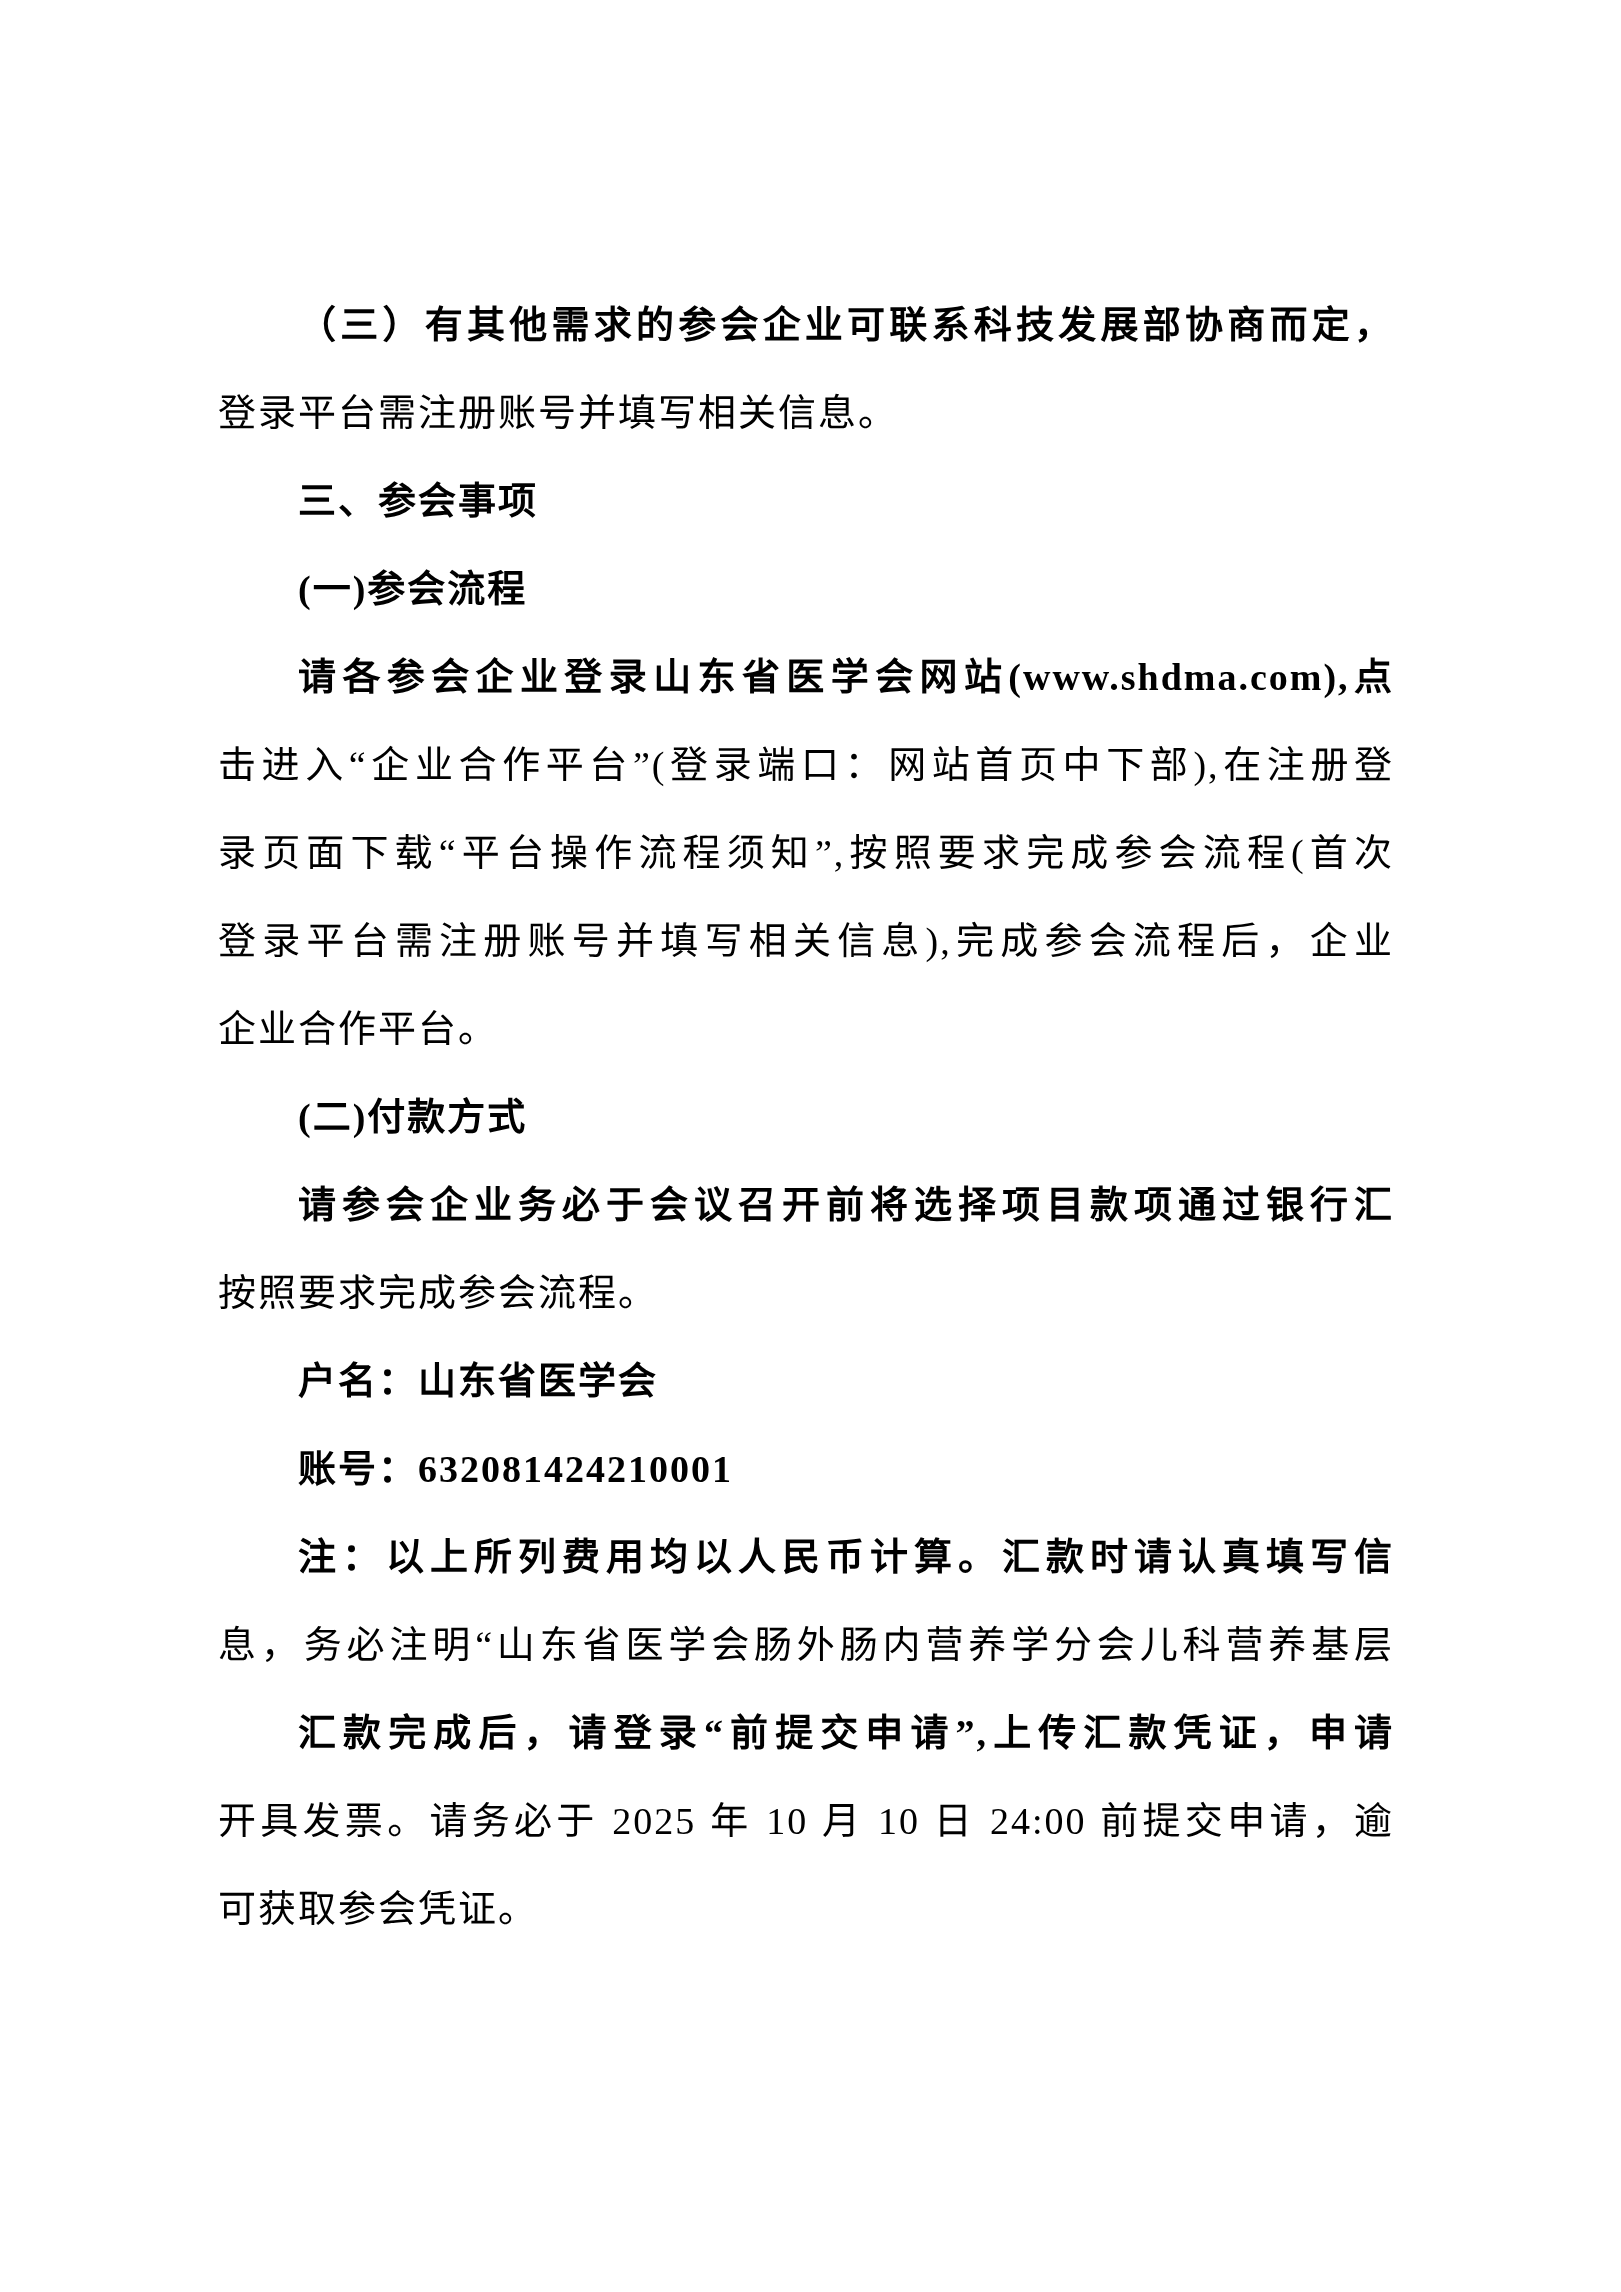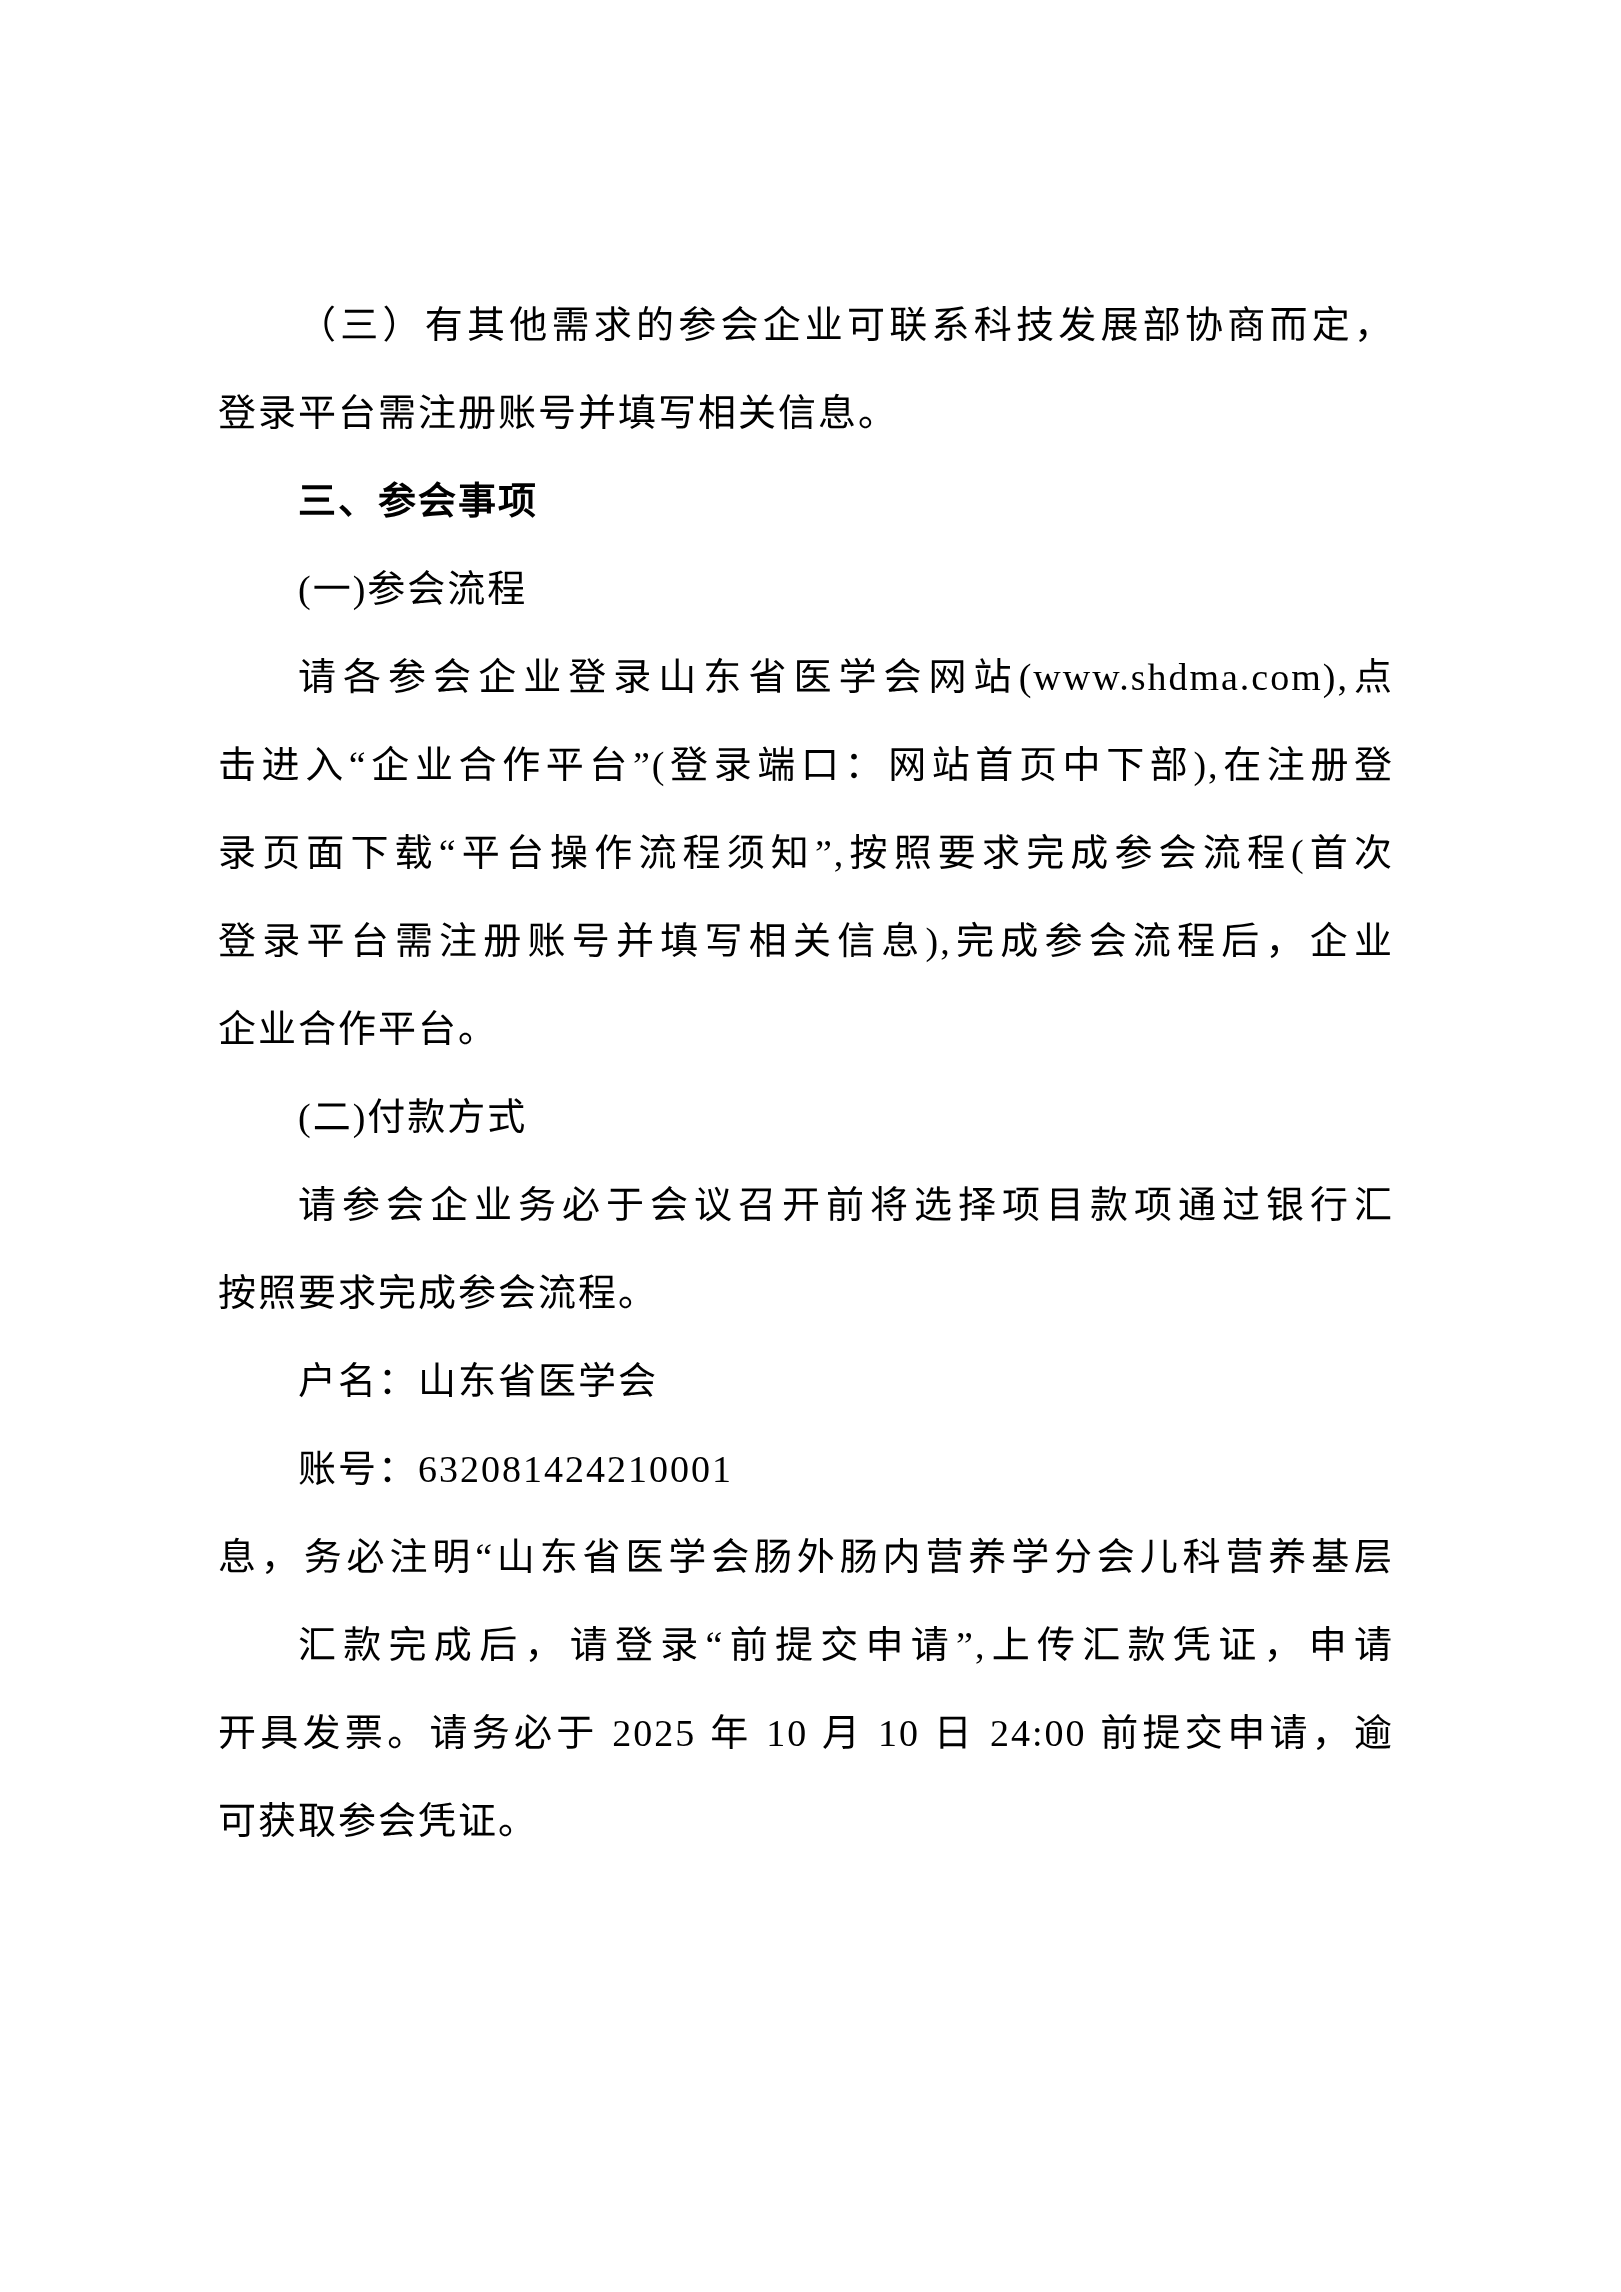--- a/index.html
+++ b/index.html
@@ -31,20 +31,21 @@
   }
   
   .fill {
     white-space: normal;
     text-align: justify;
     text-align-last: justify;
   }
   
   .indent {
     text-indent: 80px;
+    font-weight: bold;
   }
   
   .heading {
     font-weight: 700;
     font-family: "Liberation Sans", "DejaVu Sans", sans-serif;
   }
 </style>
 </head>
 <body>
 
@@ -56,18 +57,19 @@
   <div class="line indent fill">请各参会企业登录山东省医学会网站(www.shdma.com),点</div>
   <div class="line fill">击进入“企业合作平台”(登录端口：网站首页中下部),在注册登</div>
   <div class="line fill">录页面下载“平台操作流程须知”,按照要求完成参会流程(首次</div>
   <div class="line fill">登录平台需注册账号并填写相关信息),完成参会流程后，企业</div>
   <div class="line">企业合作平台。</div>
   <div class="line indent">(二)付款方式</div>
   <div class="line indent fill">请参会企业务必于会议召开前将选择项目款项通过银行汇</div>
   <div class="line">按照要求完成参会流程。</div>
   <div class="line indent">户名：山东省医学会</div>
   <div class="line indent">账号：632081424210001</div>
+  <div class="line indent fill">注：以上所列费用均以人民币计算。汇款时请认真填写信</div>
   <div class="line fill">息，务必注明“山东省医学会肠外肠内营养学分会儿科营养基层</div>
   <div class="line indent fill">汇款完成后，请登录“前提交申请”,上传汇款凭证，申请</div>
   <div class="line fill">开具发票。请务必于 2025 年 10 月 10 日 24:00 前提交申请，逾</div>
   <div class="line">可获取参会凭证。</div>
 </div>
 
 
 </body></html>

